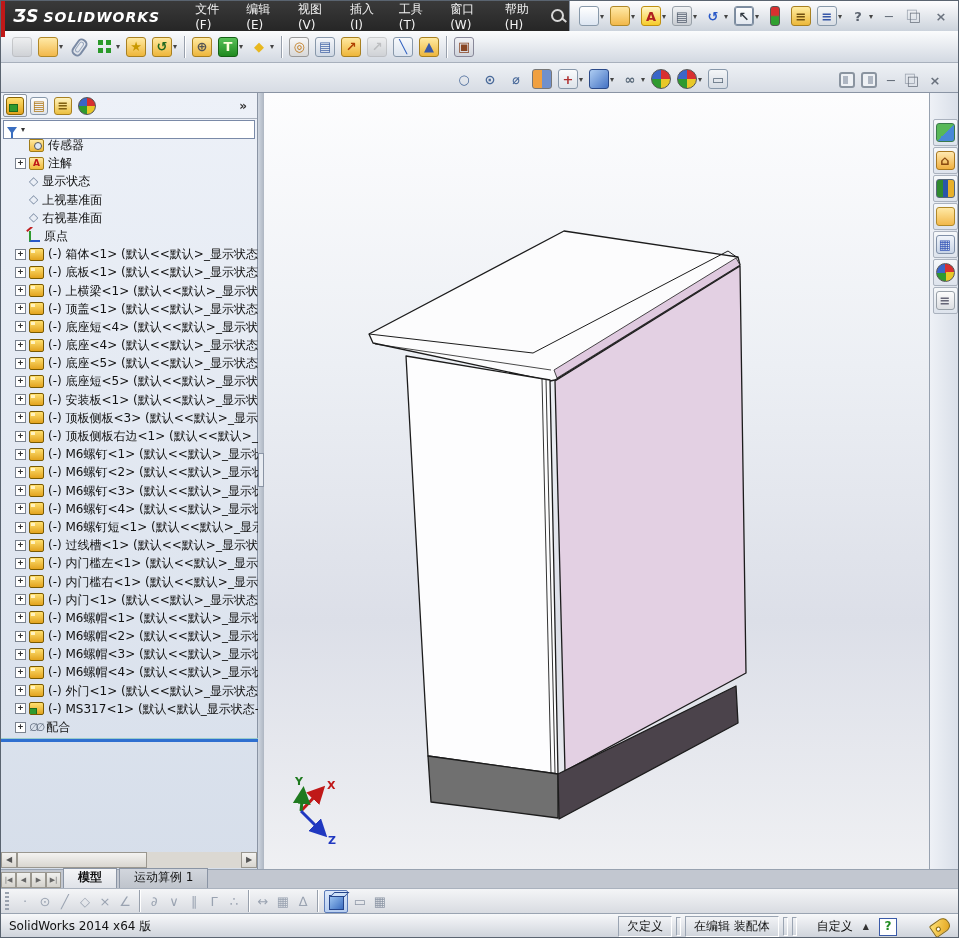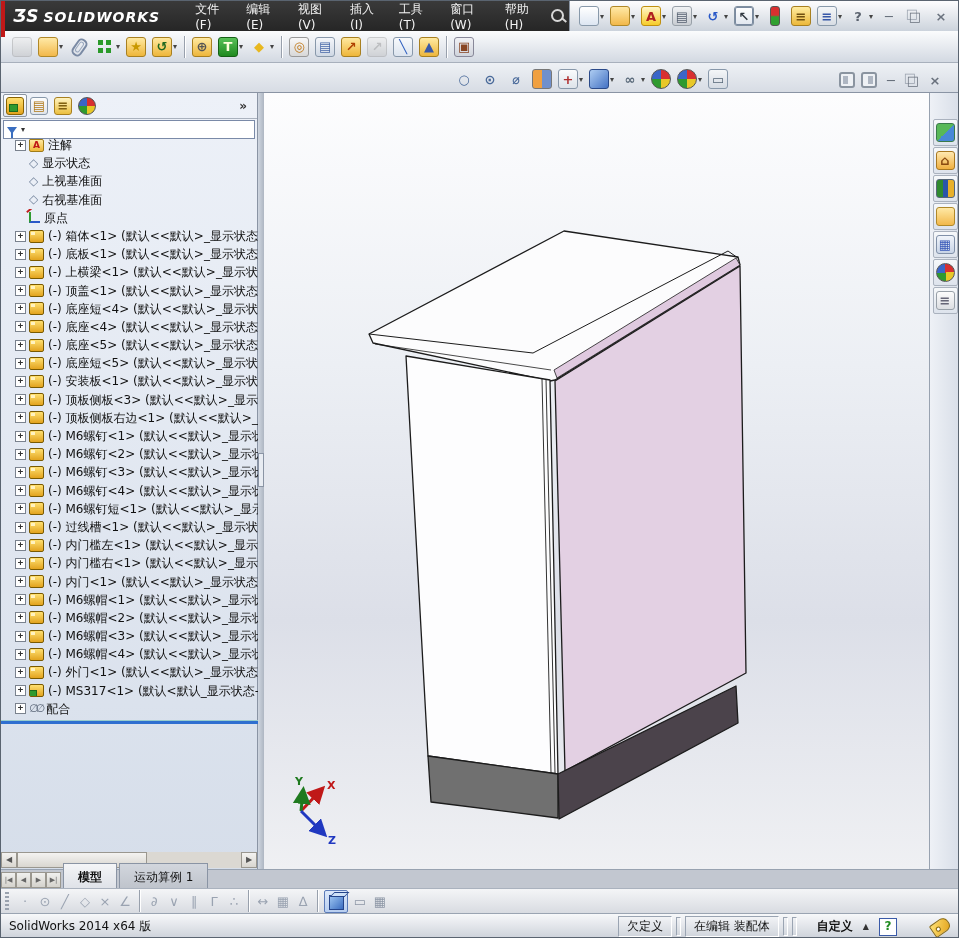--- a/index.html
+++ b/index.html
@@ -109,21 +109,21 @@
   #taskpane{position:absolute;left:928px;top:92px;width:31px;height:776px;
             background:linear-gradient(90deg,#eef1f6,#d8dee8);border-left:1px solid #98a2b0;box-sizing:border-box;
             display:flex;flex-direction:column;align-items:center;padding-top:26px;}
   #taskpane .tbi{height:25px;margin-bottom:1px;border:1px solid #aab2be;background:linear-gradient(#f6f8fa,#dde3ec);}
   #taskpane .chip{width:19px;height:19px;}
   
   #tabrow{position:absolute;left:0;top:868px;width:959px;height:19px;background:#c2c7d0;border-top:1px solid #98a2b0;
           display:flex;align-items:flex-end;box-sizing:border-box;}
   .navbtn{width:15px;height:16px;background:linear-gradient(#f0f0ee,#d4d2cc);border:1px solid #9a978f;
           box-sizing:border-box;color:#666;font-size:7px;text-align:center;line-height:14px;margin-top:1px;}
-  .dtab{padding:5px 14px 2px;border:1px solid #8a94a4;border-bottom:none;margin-left:2px;
+  .dtab{padding:0 14px 2px;border:1px solid #8a94a4;border-bottom:none;margin-left:2px;
         background:linear-gradient(#d2d6dd,#bfc4cc);white-space:nowrap;}
   .dtab.active{background:linear-gradient(#f4f5f7,#dfe2e8);font-weight:bold;}
   
   #snapbar{position:absolute;left:0;top:887px;width:959px;height:25px;
            background:linear-gradient(#f4f5f7,#d8dbe1);border-top:1px solid #aab2be;
            display:flex;align-items:center;padding-left:4px;box-sizing:border-box;}
   #snapbar .grip{width:4px;height:18px;margin-right:6px;
            background:repeating-linear-gradient(#9aa2ae 0 2px,transparent 2px 4px);}
   .snapico{width:20px;text-align:center;color:#8d97a6;font-size:13px;font-style:normal;}
   .snapico.dim{color:#9aa3b1;}
@@ -134,21 +134,21 @@
   .cube3d::before{content:"";position:absolute;left:2px;top:-4px;width:13px;height:3px;background:#cfe2f8;border:1px solid #24448a;transform:skewX(-45deg);}
   
   #statusbar{position:absolute;left:0;top:912px;width:959px;height:26px;
              background:linear-gradient(#f7f8fa,#ccd1d9);border-top:1px solid #9aa4b2;
              display:flex;align-items:center;box-sizing:border-box;font-size:12px;}
   #sbleft{margin-left:8px;}
   #sbcells{margin-left:auto;display:flex;align-items:center;height:20px;}
   .sbcell{border:1px solid #9aa4b2;border-right-color:#fff;border-bottom-color:#fff;
           padding:1px 8px;margin-right:4px;background:transparent;white-space:nowrap;}
   .sbthin{width:3px;padding:1px 0;height:15px;}
-  #sbcustom{display:flex;align-items:center;margin:0 10px 0 16px;font-weight:bold;}
+  #sbcustom{display:flex;align-items:center;margin:0 10px 0 16px;}
   #sbcustom .up{font-size:8px;color:#333;margin-left:10px;}
   #helpbox{width:16px;height:16px;border:1px solid #3a5aa8;background:#fff;color:#1f8a1f;
            font-weight:bold;text-align:center;line-height:15px;margin-right:34px;}
   #tagicon{width:17px;height:12px;background:linear-gradient(135deg,#ffe070,#e2a31e);border:1px solid #8a6a10;
            border-radius:2px 6px 6px 2px;position:relative;margin-right:10px;transform:rotate(-35deg);}
   #tagicon::before{content:"";position:absolute;left:3px;top:4px;width:3px;height:3px;border-radius:50%;background:#fff;border:1px solid #8a6a10;}
 </style>
 </head>
 <body>
 
@@ -424,20 +424,27 @@
             <i class="chip ic-ball"></i>
           </span>
         </span>
       <span id="panel-overflow">»</span>
     </div>
     <div id="filterbar">
       <i class="funnel"></i>
       <span id="filterdd">▾</span>
     </div>
     <div id="tree">
+        <div class="trow">
+          <i class="exp hidden">+</i>
+          <span class="tico">
+            <i class="ti ti-folder ti-sens"></i>
+          </span>
+          <span class="tlabel">传感器</span>
+        </div>
         <div class="trow">
           <i class="exp">+</i>
           <span class="tico">
             <i class="ti ti-folder ti-note"></i>
           </span>
           <span class="tlabel">注解</span>
         </div>
         <div class="trow">
           <i class="exp hidden">+</i>
           <span class="tico">

